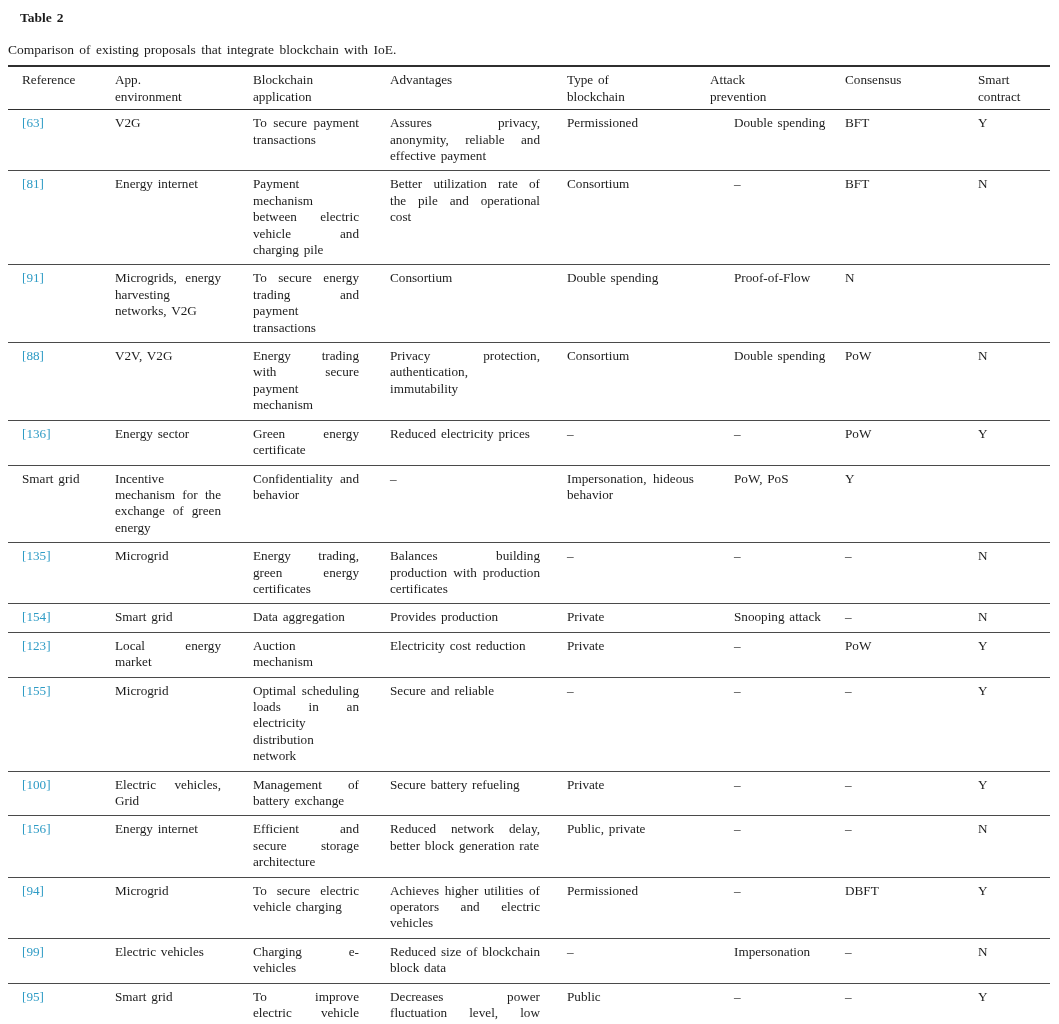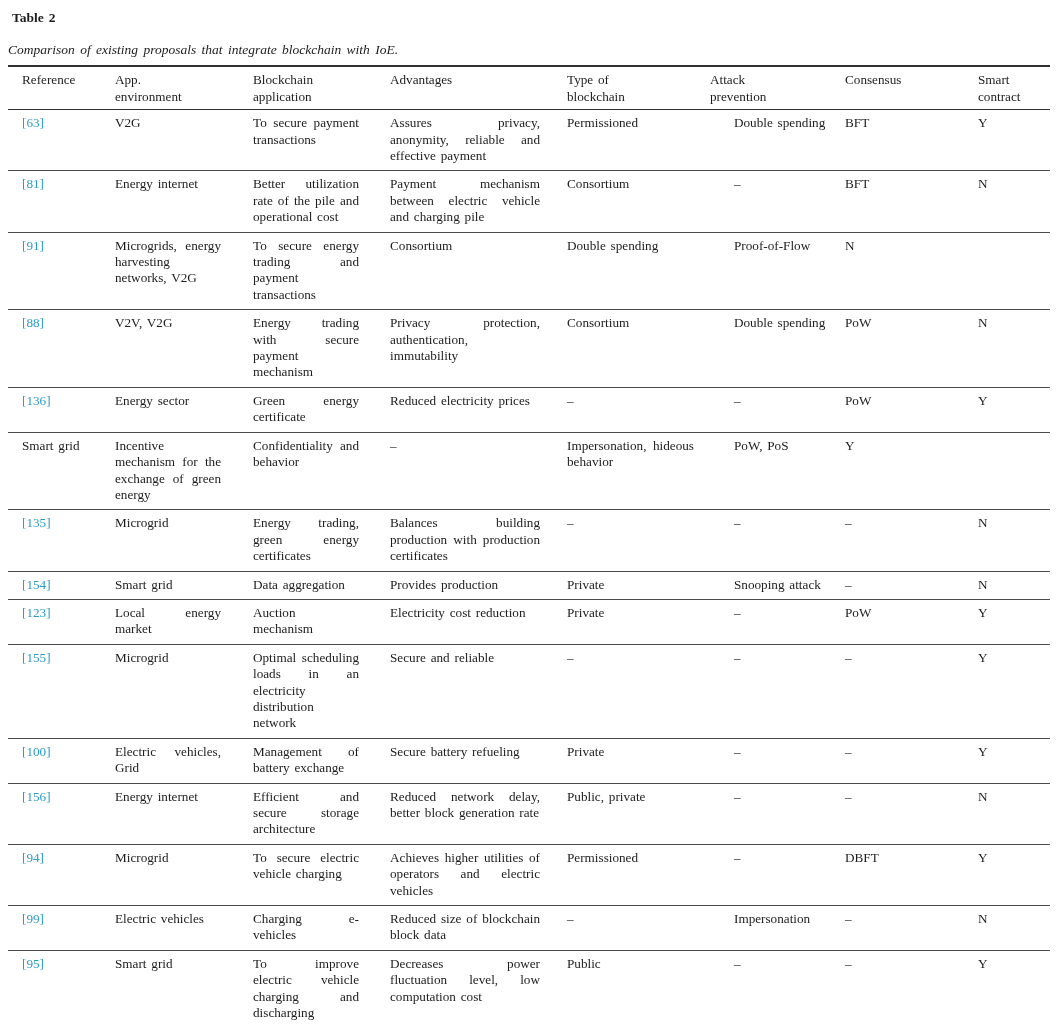--- a/index.html
+++ b/index.html
@@ -1,22 +1,22 @@
 <!DOCTYPE html>
 <html style="--ref-color: #2e9bc5;"><head>
 <meta charset="utf-8">
 <style>
   html,body{margin:0;padding:0;}
   body{
     width:1059px;height:1024px;overflow:hidden;background:#ffffff;
     font-family:"Liberation Serif","DejaVu Serif",serif;color:#1c1c1c;
   }
   .page{padding:6px 9px 0 8px;width:1042px;}
-  .title{font-weight:bold;font-size:13.5px;margin:4px 0 3px 4px;word-spacing:1.5px;}
-  .caption{font-size:13.5px;margin:16px 0 7px 0;word-spacing:2px;font-style:italic;}
+  .title{font-weight:bold;font-size:13.5px;margin:4px 0 3px 12px;word-spacing:1.5px;}
+  .caption{font-size:13.5px;margin:16px 0 7px 0;word-spacing:2px;}
   .table{width:1042px;border-top:2px solid #2f2f2f;}
   .header-row,.row{
     display:grid;
     grid-template-columns:93px 138px 137px 177px 143px 135px 133px 72px;
     padding:5px 0 6px 14px;box-sizing:border-box;
   }
   .header-row{border-bottom:1.5px solid #2f2f2f;padding-bottom:4px;}
   .row{border-bottom:1px solid #4a4a4a;}
   .row:last-child{border-bottom:2px solid #2f2f2f;}
   .hcell{font-size:13.2px;line-height:16.6px;white-space:pre-line;word-spacing:1.5px;}
@@ -60,22 +60,22 @@
           <div class="cell">To secure payment transactions</div>
           <div class="cell">Assures privacy, anonymity, reliable and effective payment</div>
           <div class="cell">Permissioned</div>
           <div class="cell">Double spending</div>
           <div class="cell">BFT</div>
           <div class="cell">Y</div>
         </div>
         <div class="row">
           <div class="cell"><span class="ref-link">[81]</span></div>
           <div class="cell">Energy internet</div>
+          <div class="cell">Payment mechanism between electric vehicle and charging pile</div>
           <div class="cell">Better utilization rate of the pile and operational cost</div>
-          <div class="cell">Payment mechanism between electric vehicle and charging pile</div>
           <div class="cell">Consortium</div>
           <div class="cell">–</div>
           <div class="cell">BFT</div>
           <div class="cell">N</div>
         </div>
         <div class="row">
           <div class="cell"><span class="ref-link">[91]</span></div>
           <div class="cell">Microgrids, energy harvesting networks, V2G</div>
           <div class="cell">To secure energy trading and payment transactions</div>
           <div class="cell">Consortium</div>

